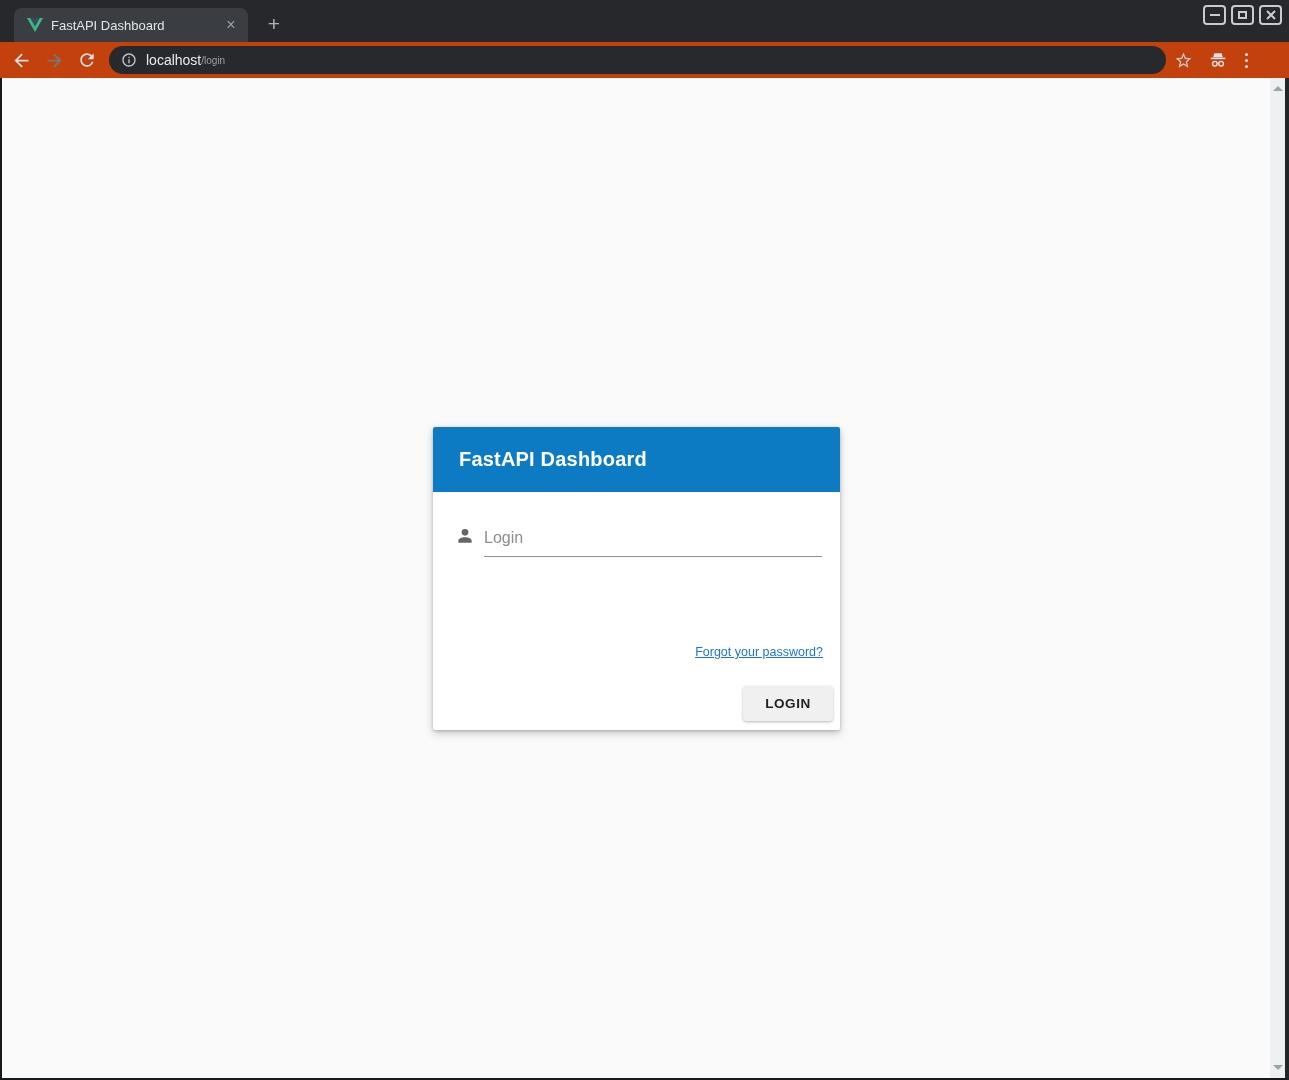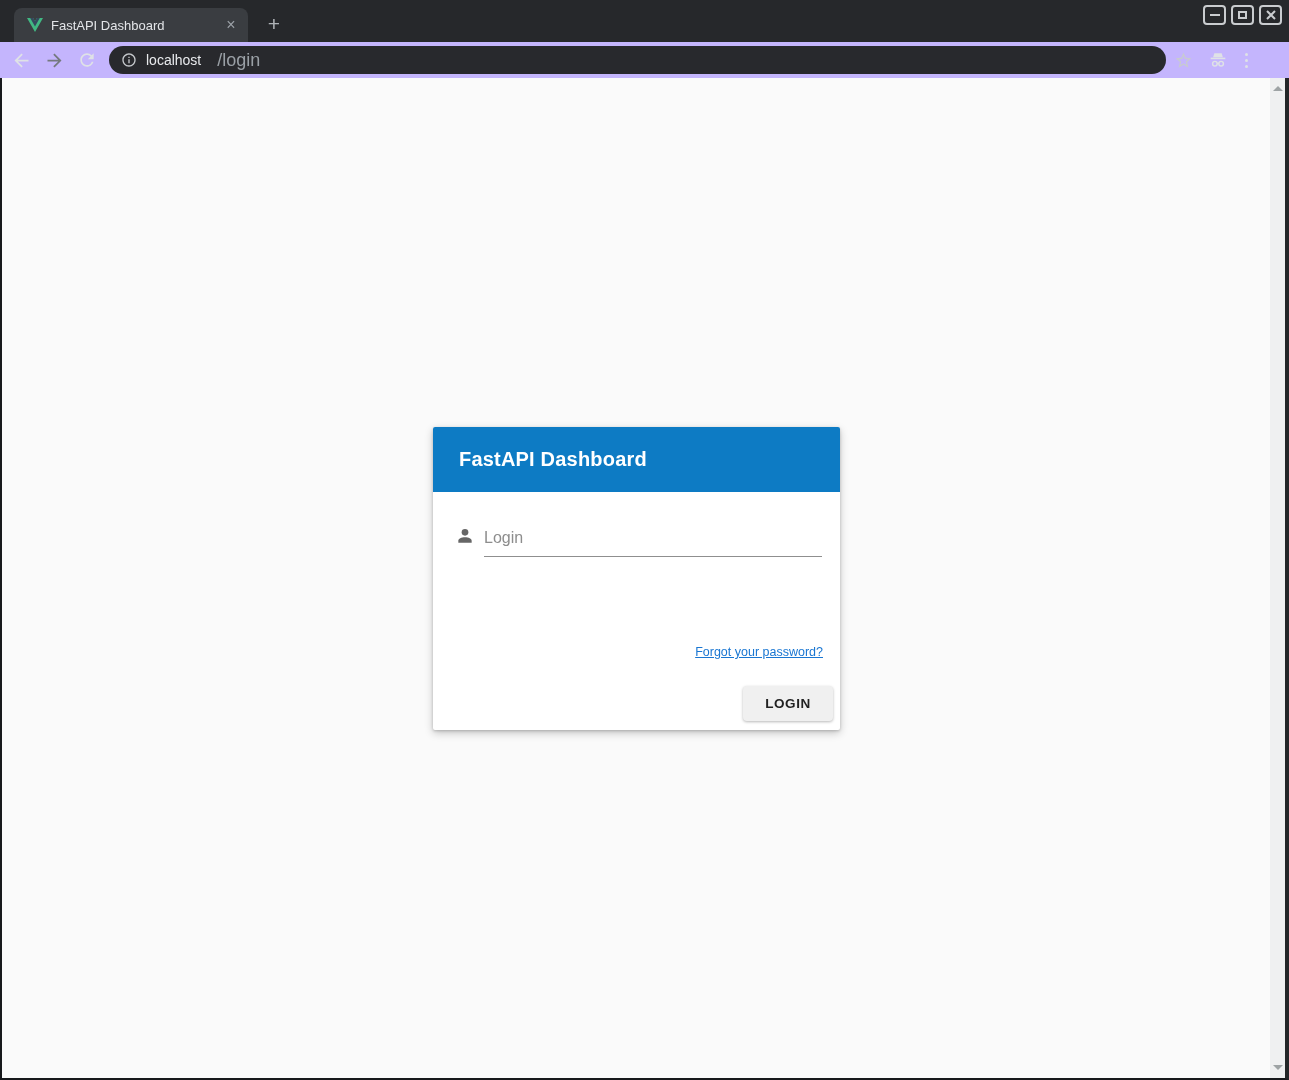--- a/index.html
+++ b/index.html
@@ -38,34 +38,34 @@
   .win-controls { position:absolute; right:7px; top:5px; display:flex; gap:5px; }
   .win-btn {
     width:23px; height:20px; border:2px solid #c9cccf; border-radius:4px;
     display:flex; align-items:center; justify-content:center;
   }
   .glyph-min { width:10px; height:2px; background:#c9cccf; }
   .glyph-max { width:9px; height:8px; border:2px solid #c9cccf; }
 
   .toolbar {
     position:absolute; top:42px; left:0; right:0; height:36px;
-    background:#c4b5fd; display:flex; align-items:center;
+    background:#c2410c; display:flex; align-items:center;
   }
   .nav-icon {
     width:24px; height:24px; display:flex; align-items:center; justify-content:center;
     margin-left:9px;
   }
   .nav-icon svg { display:block; }
   .omnibox {
     margin-left:10px; height:28px; width:1057px;
     background:#28292d; border-radius:14px;
     display:flex; align-items:center; padding:0 12px;
   }
   .omnibox .host { color:#e8eaed; font-size:14px; margin-left:9px; }
-  .omnibox .path { color:#9aa0a6; font-size:18px;padding-left:16px; }
+  .omnibox .path { color:#9aa0a6; font-size:10px; }
   .toolbar-right { display:flex; align-items:center; margin-left:8px; gap:14px; }
   .kebab { display:flex; flex-direction:column; gap:3px; padding:2px; }
   .kebab i { width:3px; height:3px; border-radius:50%; background:#dfe2e6; }
 
   
   .viewport {
     position:absolute; top:78px; left:0; right:0; bottom:0;
     background:#fafafa;
     border-left:2px solid #17191c; border-right:4px solid #232628;
     border-bottom:2px solid #17191c;

